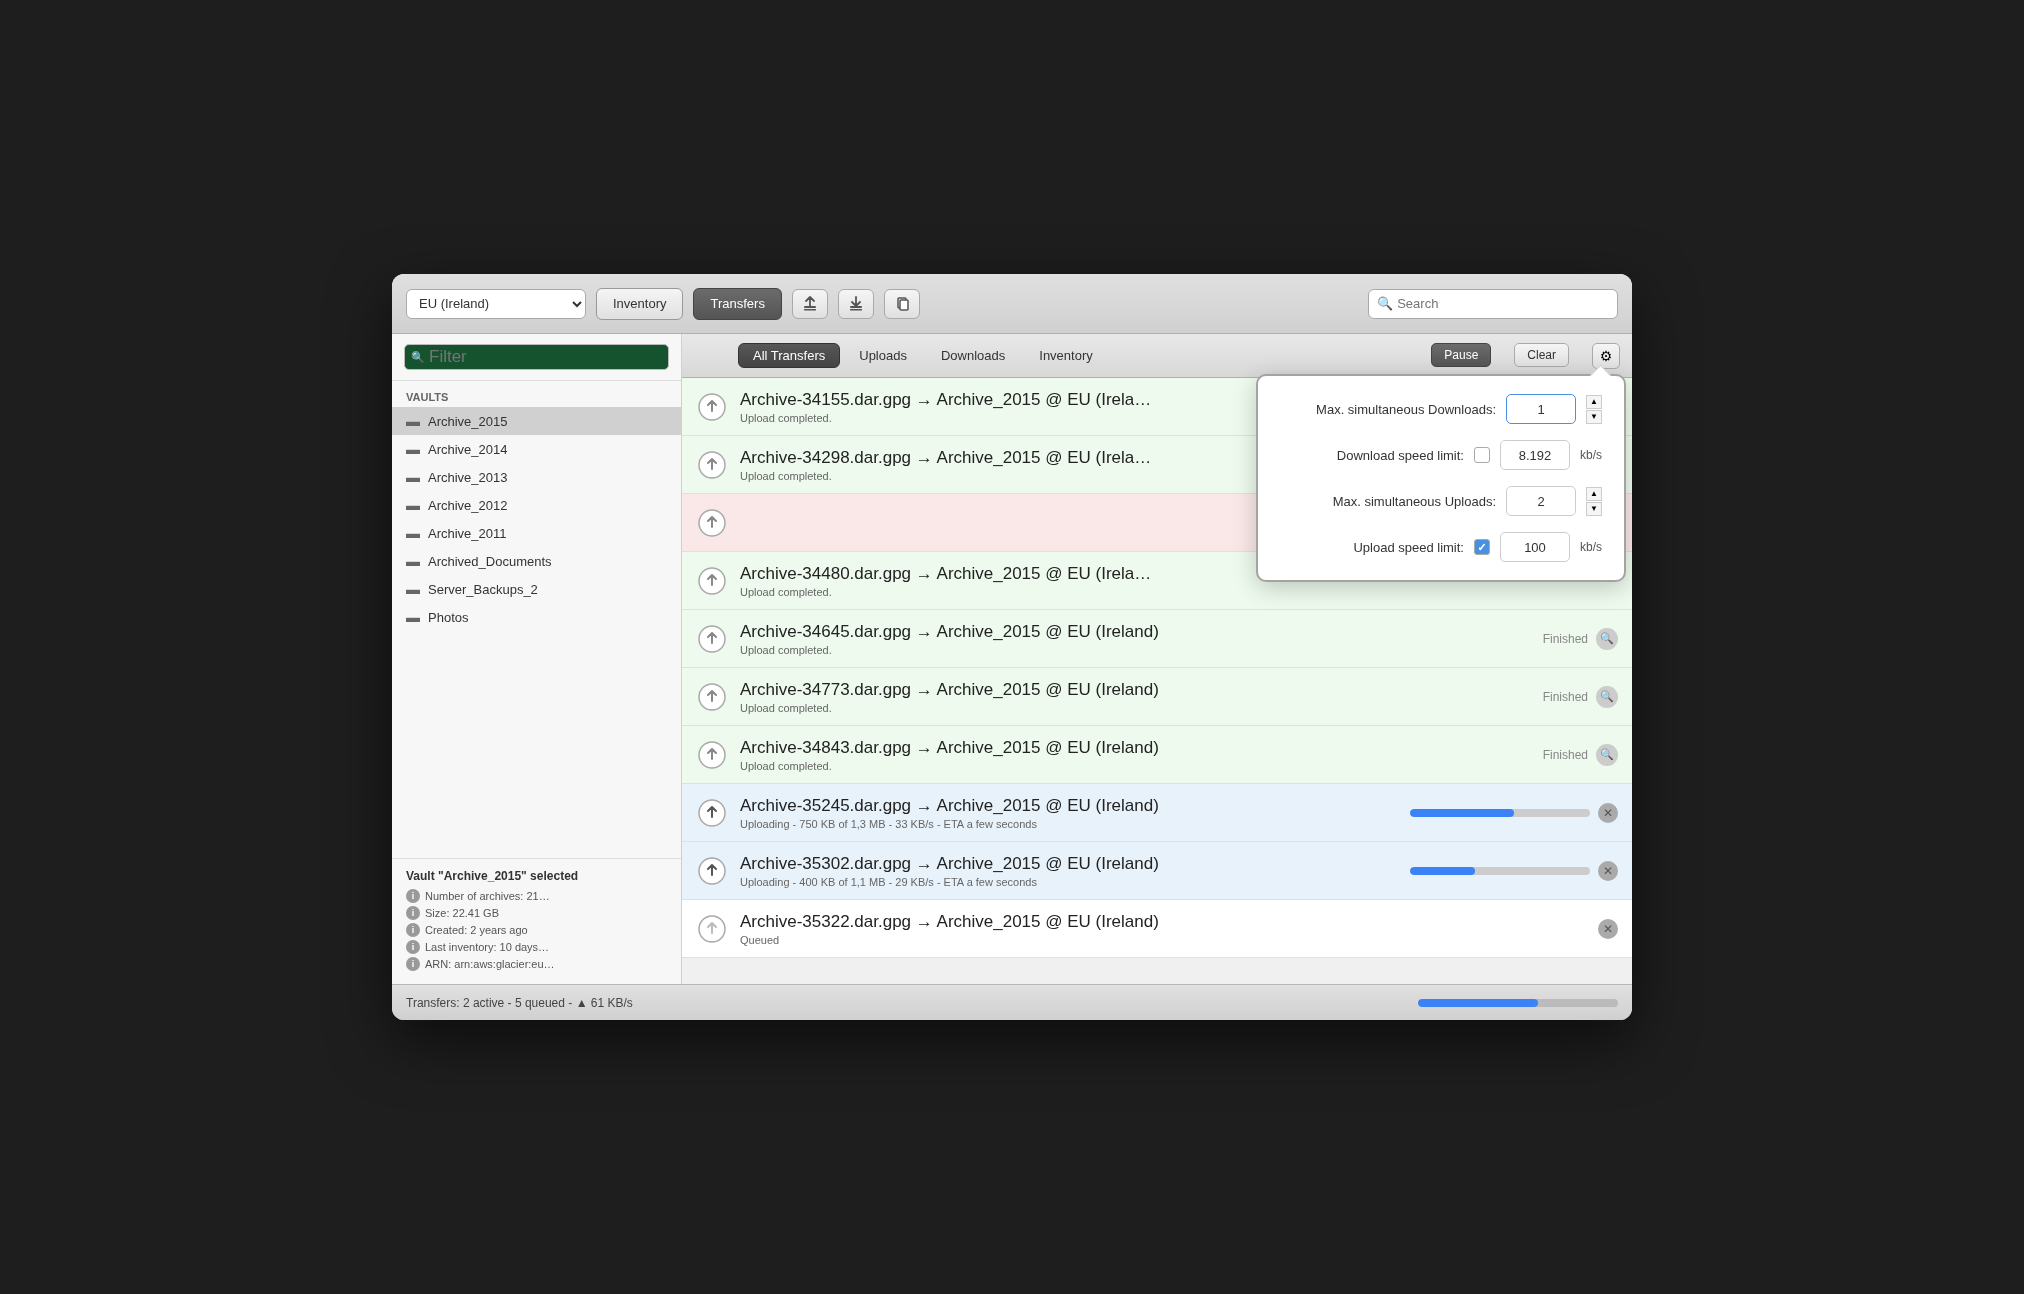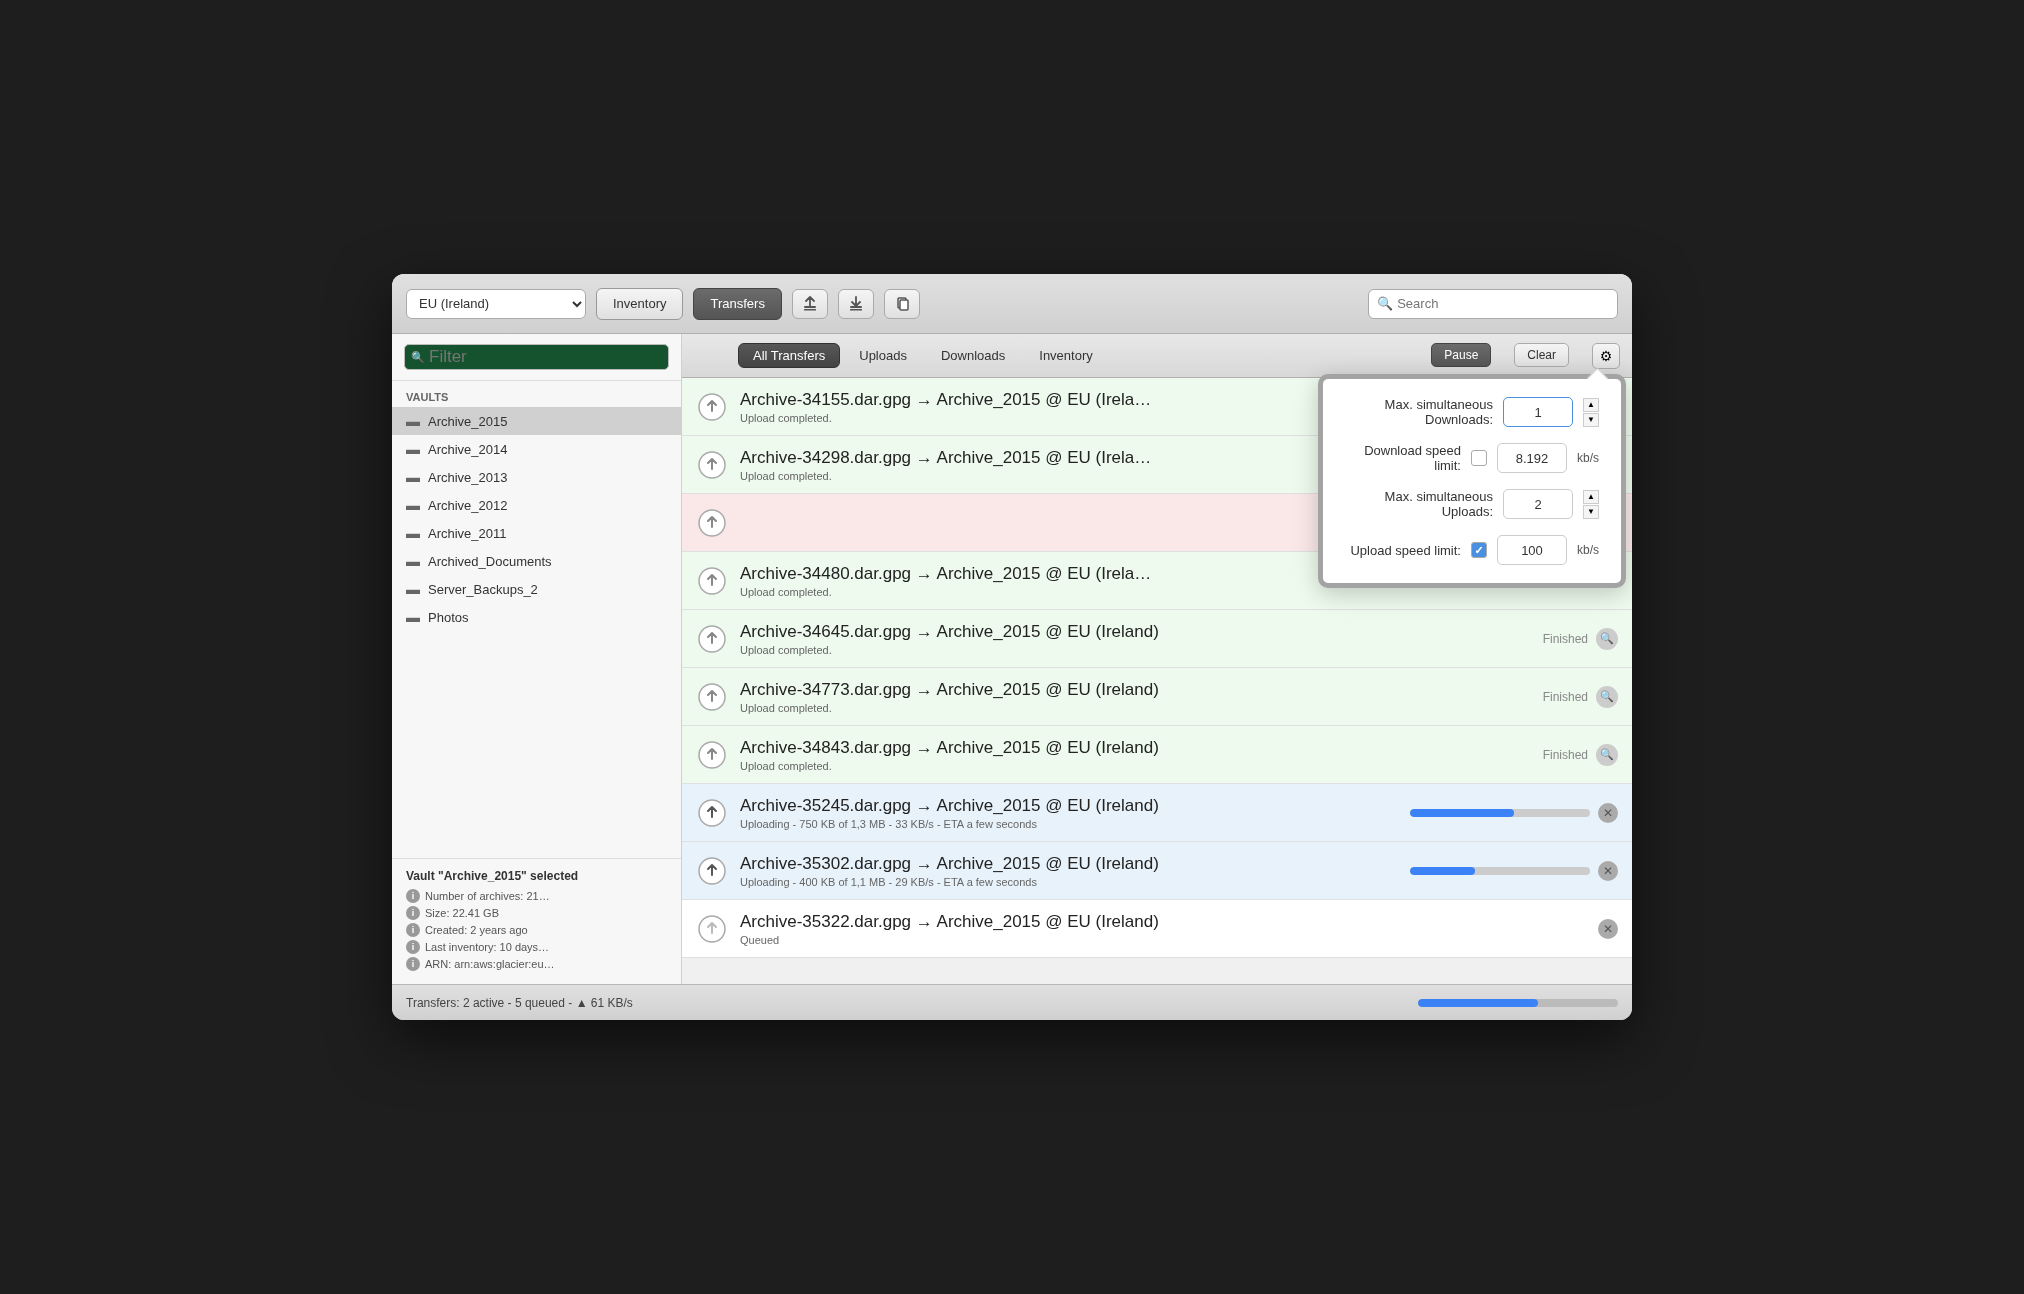--- a/index.html
+++ b/index.html
@@ -387,25 +387,25 @@
       height: 100%;
       background: #3b82f6;
       border-radius: 4px;
     }
     
     .popover {
       position: absolute;
       top: 40px;
       right: 6px;
       background: white;
-      border: 5px solid #a3a3a3;
+      border: 2px solid #a3a3a3;
       border-radius: 10px;
       box-shadow: 0 6px 24px rgba(0,0,0,0.2);
       padding: 18px 22px;
-      width: 308px;
+      width: 370px;
       z-index: 100;
     }
     .popover-row {
       display: flex;
       align-items: center;
       margin-bottom: 16px;
       gap: 10px;
     }
     .popover-row:last-child { margin-bottom: 0; }
     .popover-label {

